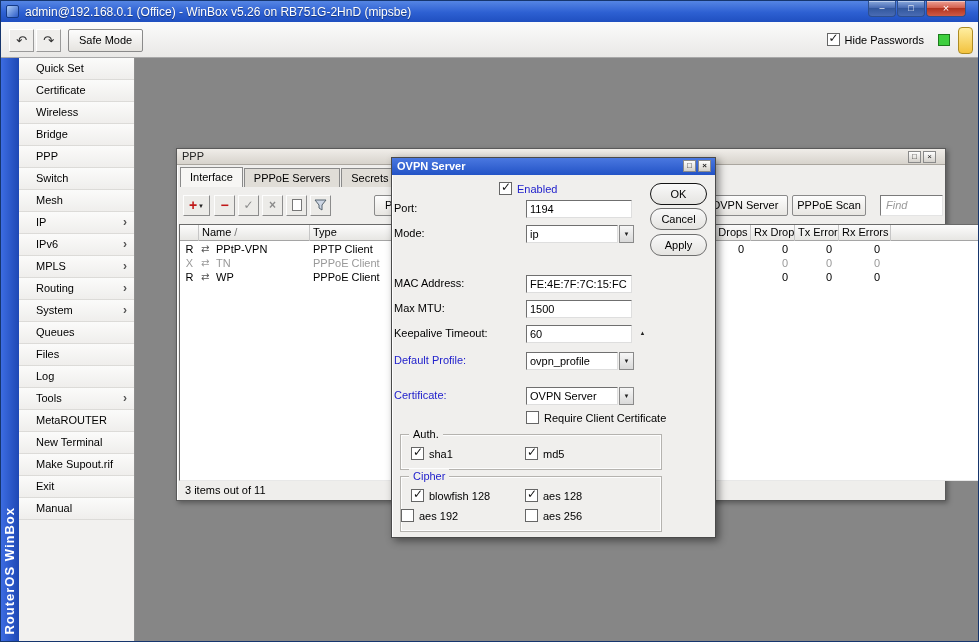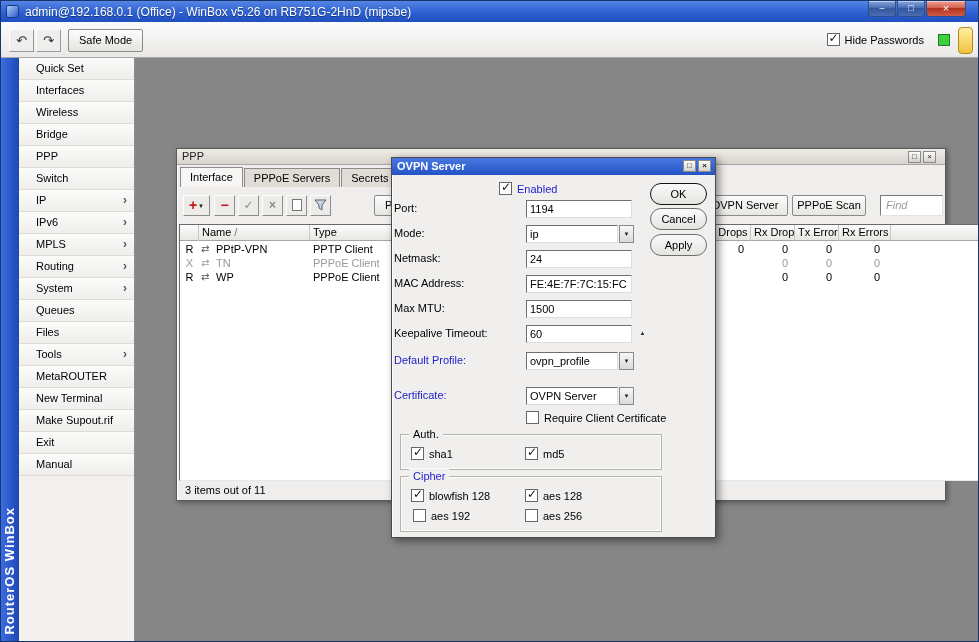--- a/index.html
+++ b/index.html
@@ -153,32 +153,34 @@
     <span class="green-ind"></span>
     <span class="yellow-bar"></span>
   </div>
 
   <div class="brand-strip">
     <span class="brand-text">RouterOS WinBox</span>
   </div>
 
   <div class="menu">
     <div class="menu-item"><span>Quick Set</span></div>
-    <div class="menu-item"><span>Interfaces</span></div>
+    <div class="menu-item"><span>Certificate</span></div>
     <div class="menu-item"><span>Wireless</span></div>
     <div class="menu-item"><span>Bridge</span></div>
     <div class="menu-item"><span>PPP</span></div>
     <div class="menu-item"><span>Switch</span></div>
+    <div class="menu-item"><span>Mesh</span></div>
     <div class="menu-item"><span>IP</span><span class="arrow">›</span></div>
     <div class="menu-item"><span>IPv6</span><span class="arrow">›</span></div>
     <div class="menu-item"><span>MPLS</span><span class="arrow">›</span></div>
     <div class="menu-item"><span>Routing</span><span class="arrow">›</span></div>
     <div class="menu-item"><span>System</span><span class="arrow">›</span></div>
     <div class="menu-item"><span>Queues</span></div>
     <div class="menu-item"><span>Files</span></div>
+    <div class="menu-item"><span>Log</span></div>
     <div class="menu-item"><span>Tools</span><span class="arrow">›</span></div>
     <div class="menu-item"><span>MetaROUTER</span></div>
     <div class="menu-item"><span>New Terminal</span></div>
     <div class="menu-item"><span>Make Supout.rif</span></div>
     <div class="menu-item"><span>Exit</span></div>
     <div class="menu-item"><span>Manual</span></div>
   </div>
 
   <div class="mdi"></div>
 
@@ -281,24 +283,20 @@
 
     <div class="drow" style="top:42px">
       <div class="dlabel">Port:</div>
       <div class="dinput">1194</div>
     </div>
     <div class="drow" style="top:67px">
       <div class="dlabel">Mode:</div>
       <div class="dinput combo">ip</div>
       <div class="spin" style="left:227px">▼</div>
     </div>
-    <div class="drow" style="top:92px">
-      <div class="dlabel">Netmask:</div>
-      <div class="dinput">24</div>
-    </div>
     <div class="drow" style="top:117px">
       <div class="dlabel">MAC Address:</div>
       <div class="dinput">FE:4E:7F:7C:15:FC</div>
     </div>
     <div class="drow" style="top:142px">
       <div class="dlabel">Max MTU:</div>
       <div class="dinput">1500</div>
     </div>
     <div class="drow" style="top:167px">
       <div class="dlabel">Keepalive Timeout:</div>
@@ -336,21 +334,21 @@
     <div class="group" style="top:318px;height:56px">
       <span class="group-label blue">Cipher</span>
       <div class="gopt" style="left:10px;top:12px">
         <span class="cb checked"></span>
         <span>blowfish 128</span>
       </div>
       <div class="gopt" style="left:124px;top:12px">
         <span class="cb checked"></span>
         <span>aes 128</span>
       </div>
-      <div class="gopt" style="left:12px;top:32px">
+      <div class="gopt" style="left:0;top:32px">
         <span class="cb"></span>
         <span>aes 192</span>
       </div>
       <div class="gopt" style="left:124px;top:32px">
         <span class="cb"></span>
         <span>aes 256</span>
       </div>
     </div>
   </div>
 

